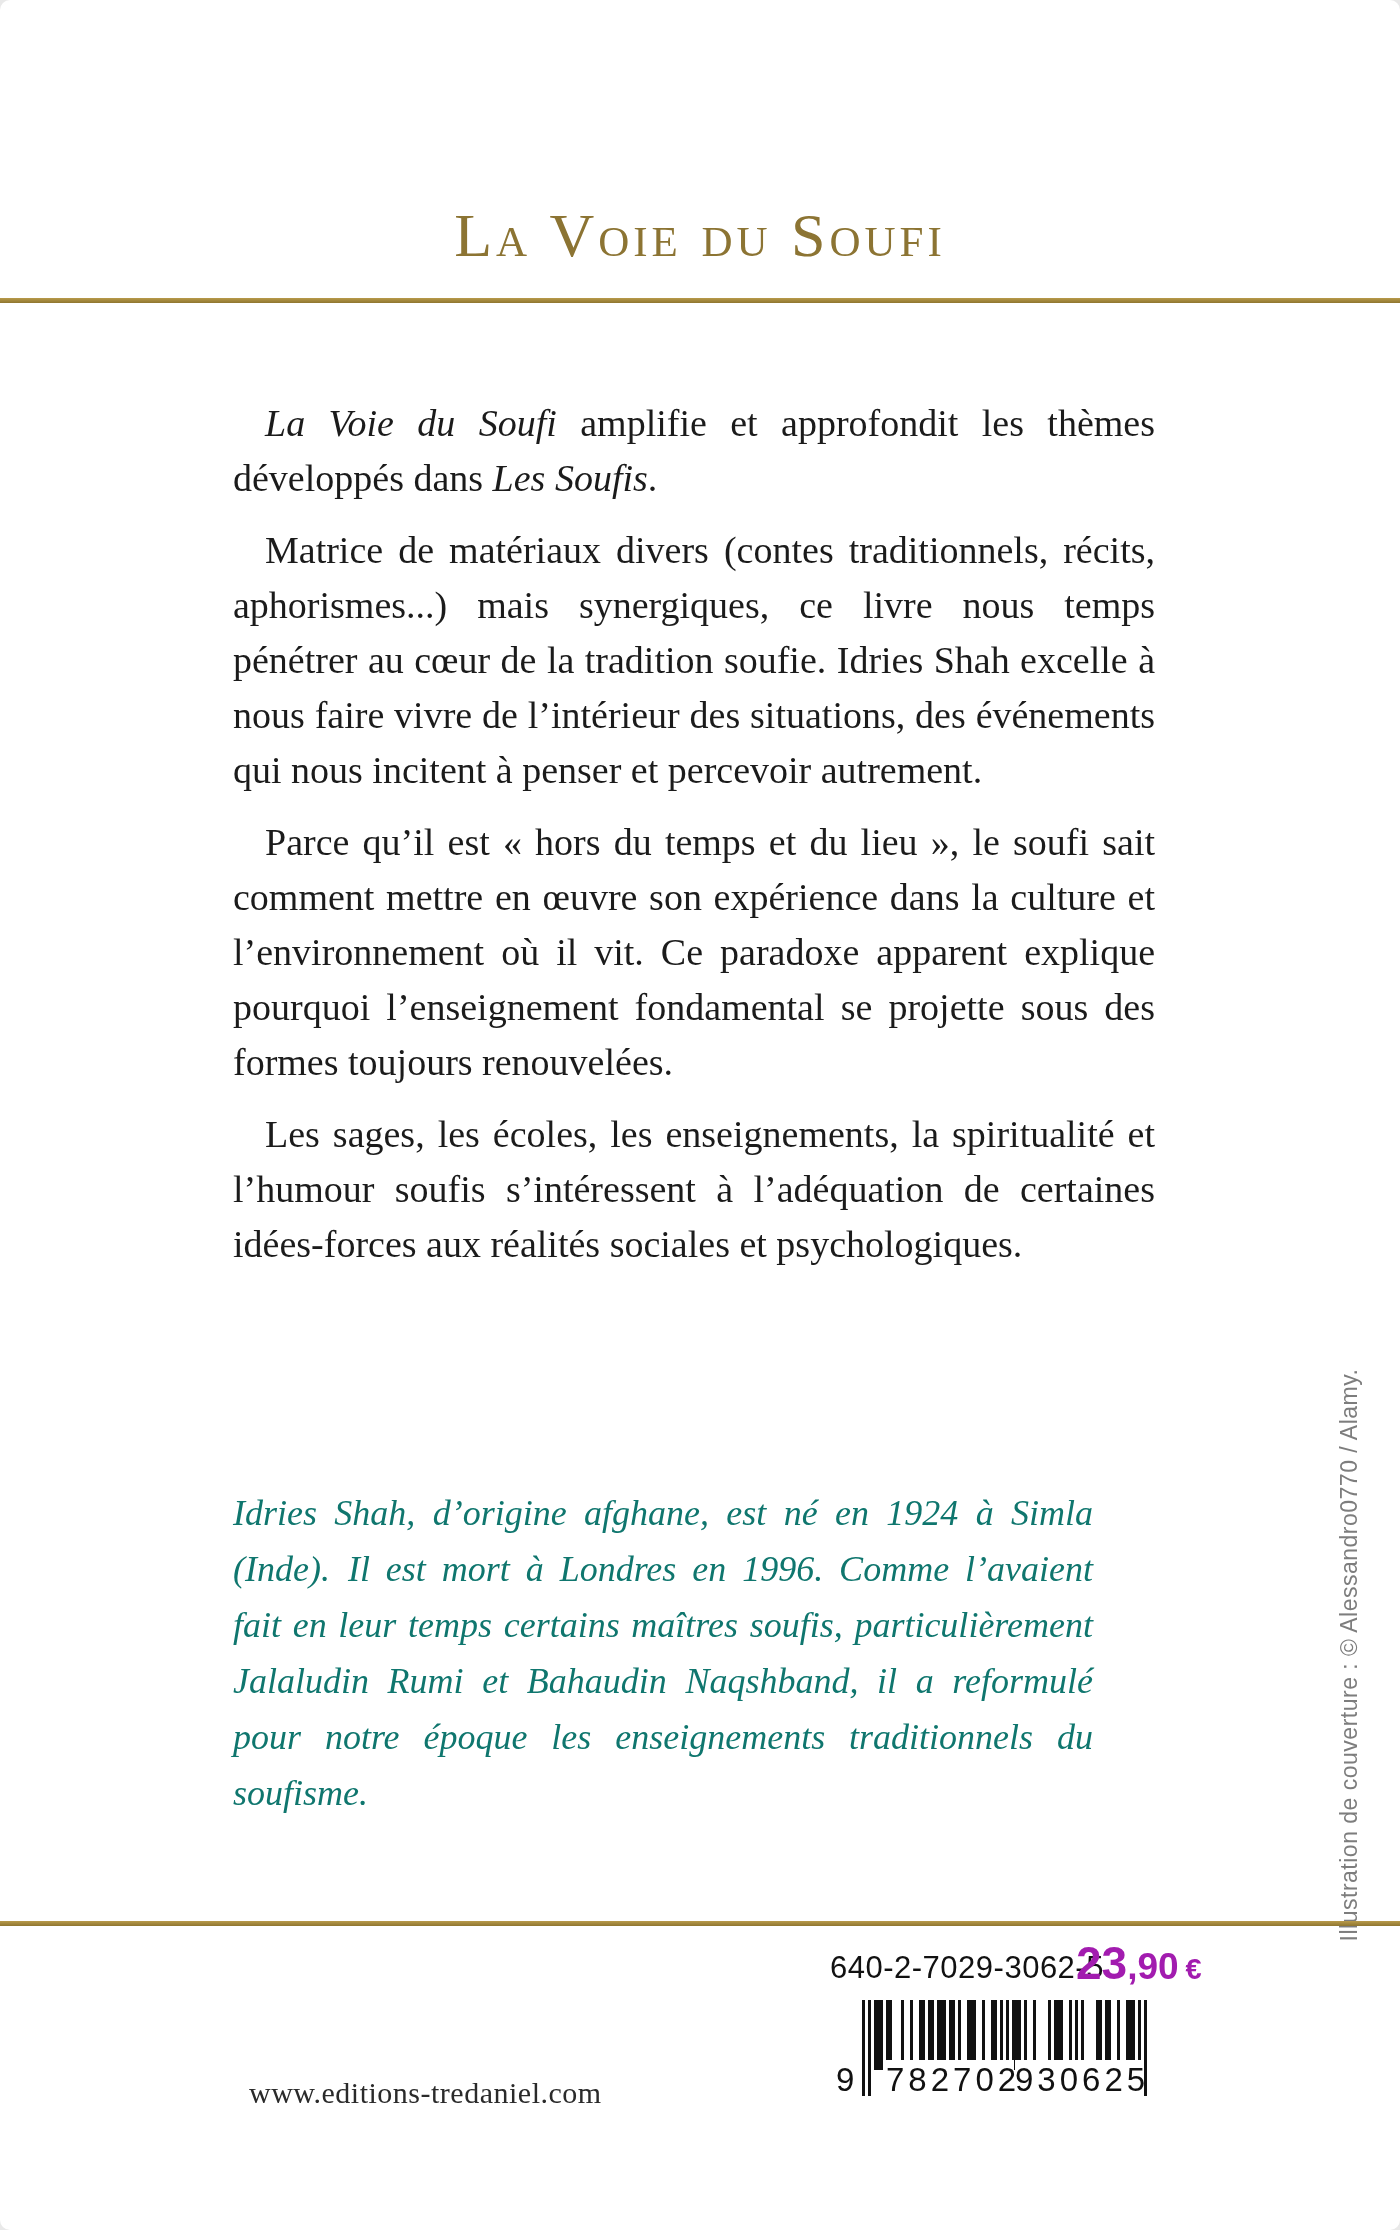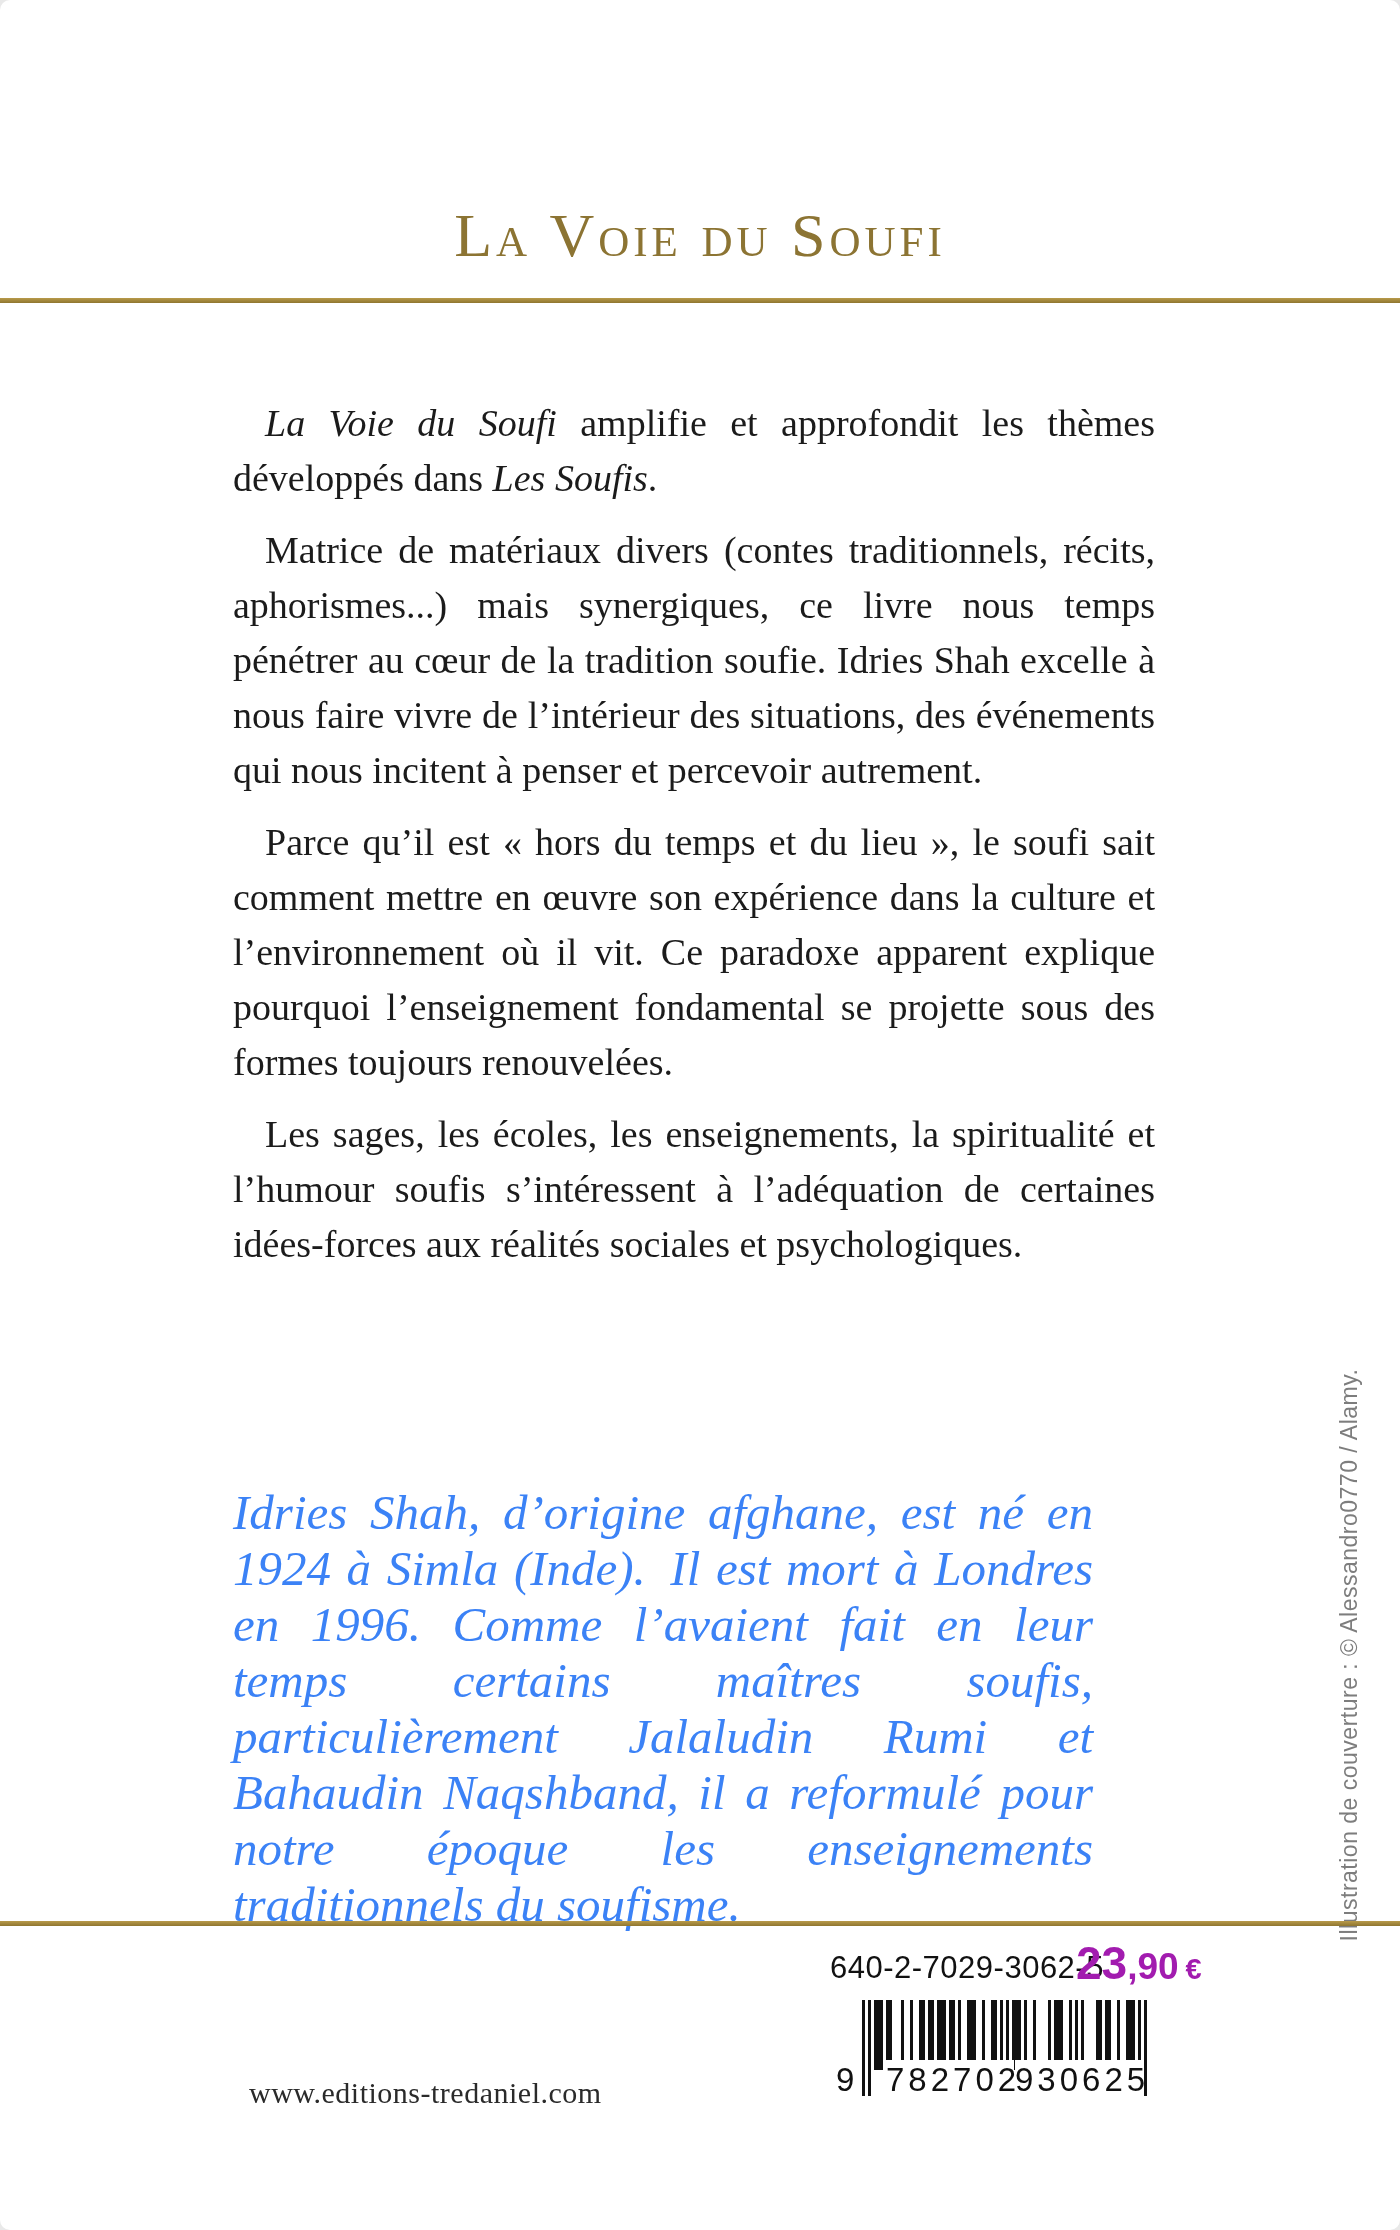--- a/index.html
+++ b/index.html
@@ -34,23 +34,23 @@
   .body-col p{
     margin:0 0 17px 0;
     font-size:38px;line-height:55px;
     text-align:justify;
     text-indent:32px;
   }
   
   .bio{
     position:absolute;left:233px;top:1485px;width:860px;
     font-style:italic;
-    font-size:49px;line-height:56px;
+    font-size:36px;line-height:56px;
     text-align:justify;
-    color:#3b82f6;
+    color:#0f766e;
   }
   
   .credit{
     position:absolute;left:1349px;top:1655px;
     transform:translate(-50%,-50%) rotate(-90deg);
     white-space:nowrap;
     font-family:"Liberation Sans","DejaVu Sans",sans-serif;
     font-size:23px;letter-spacing:.5px;
     color:#7d7d7d;
   }

